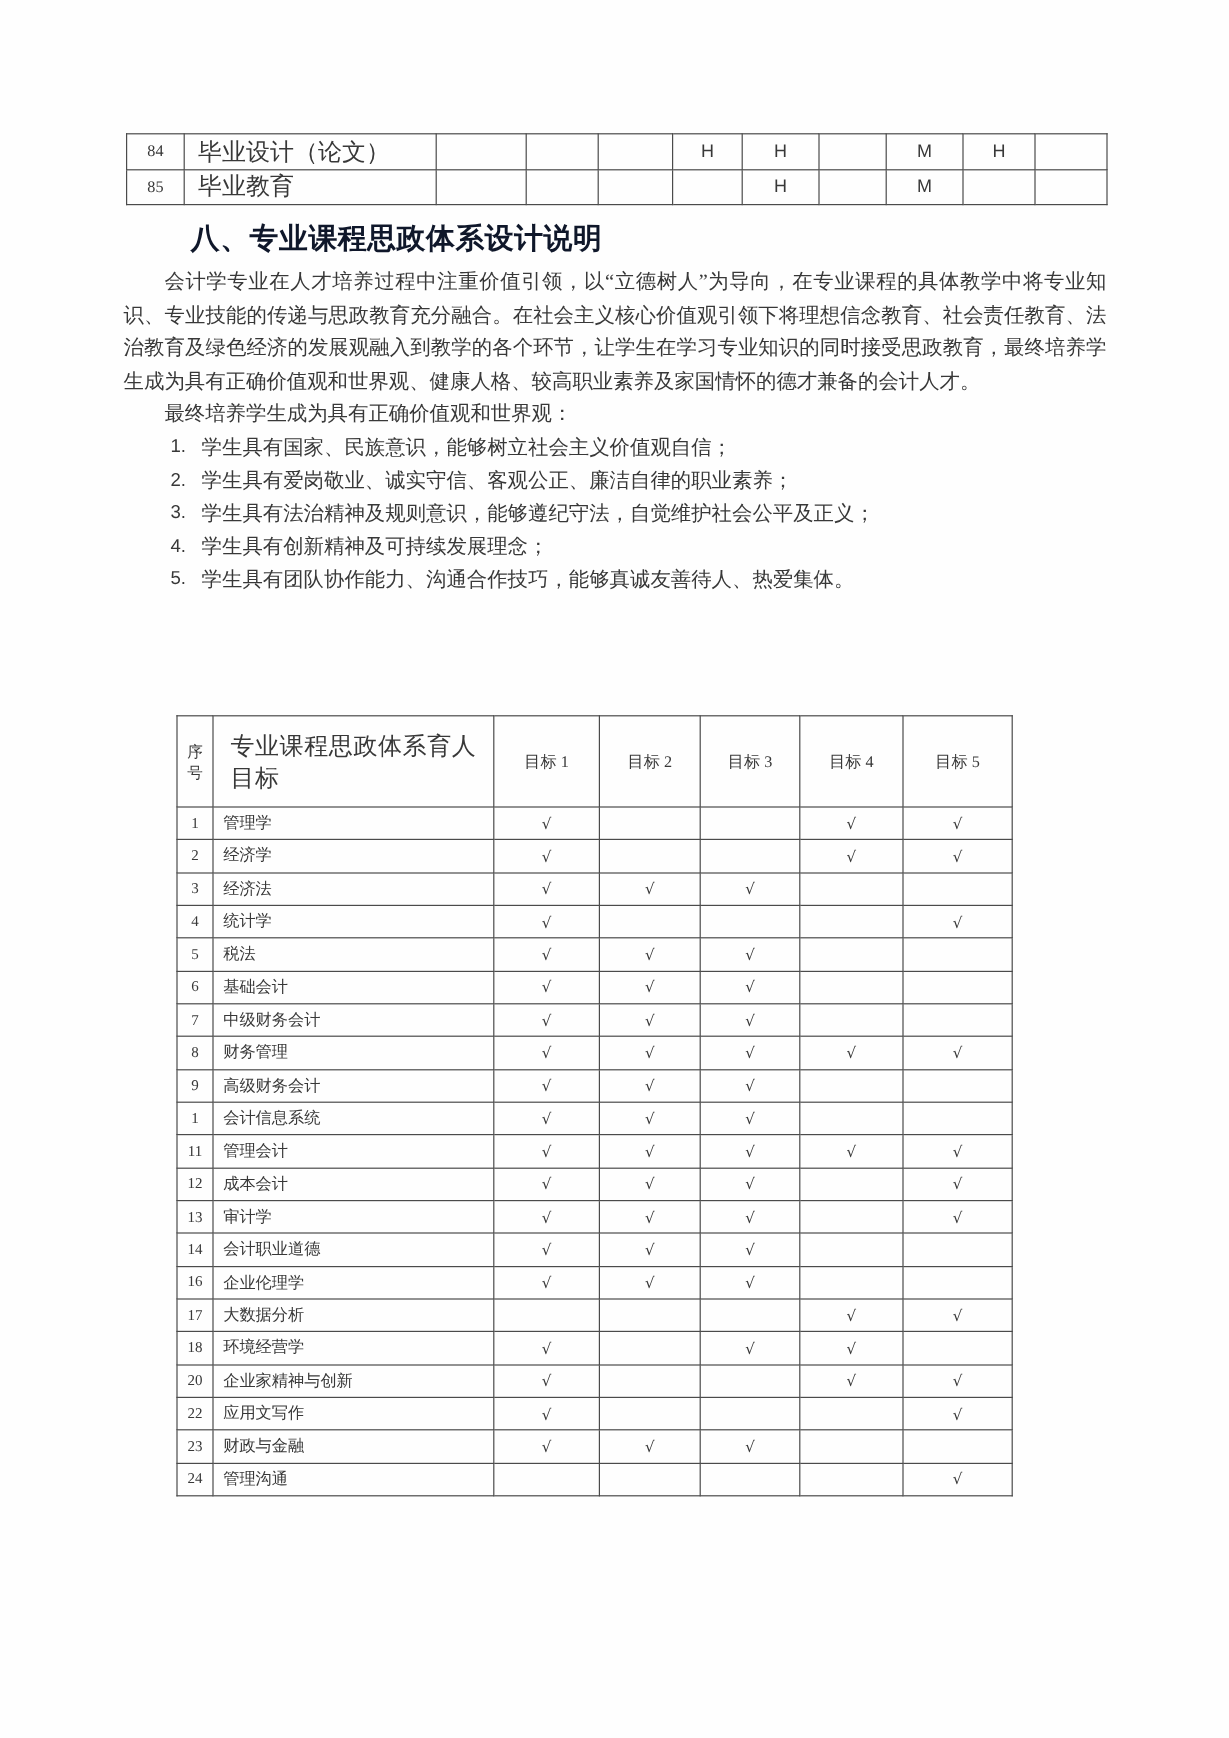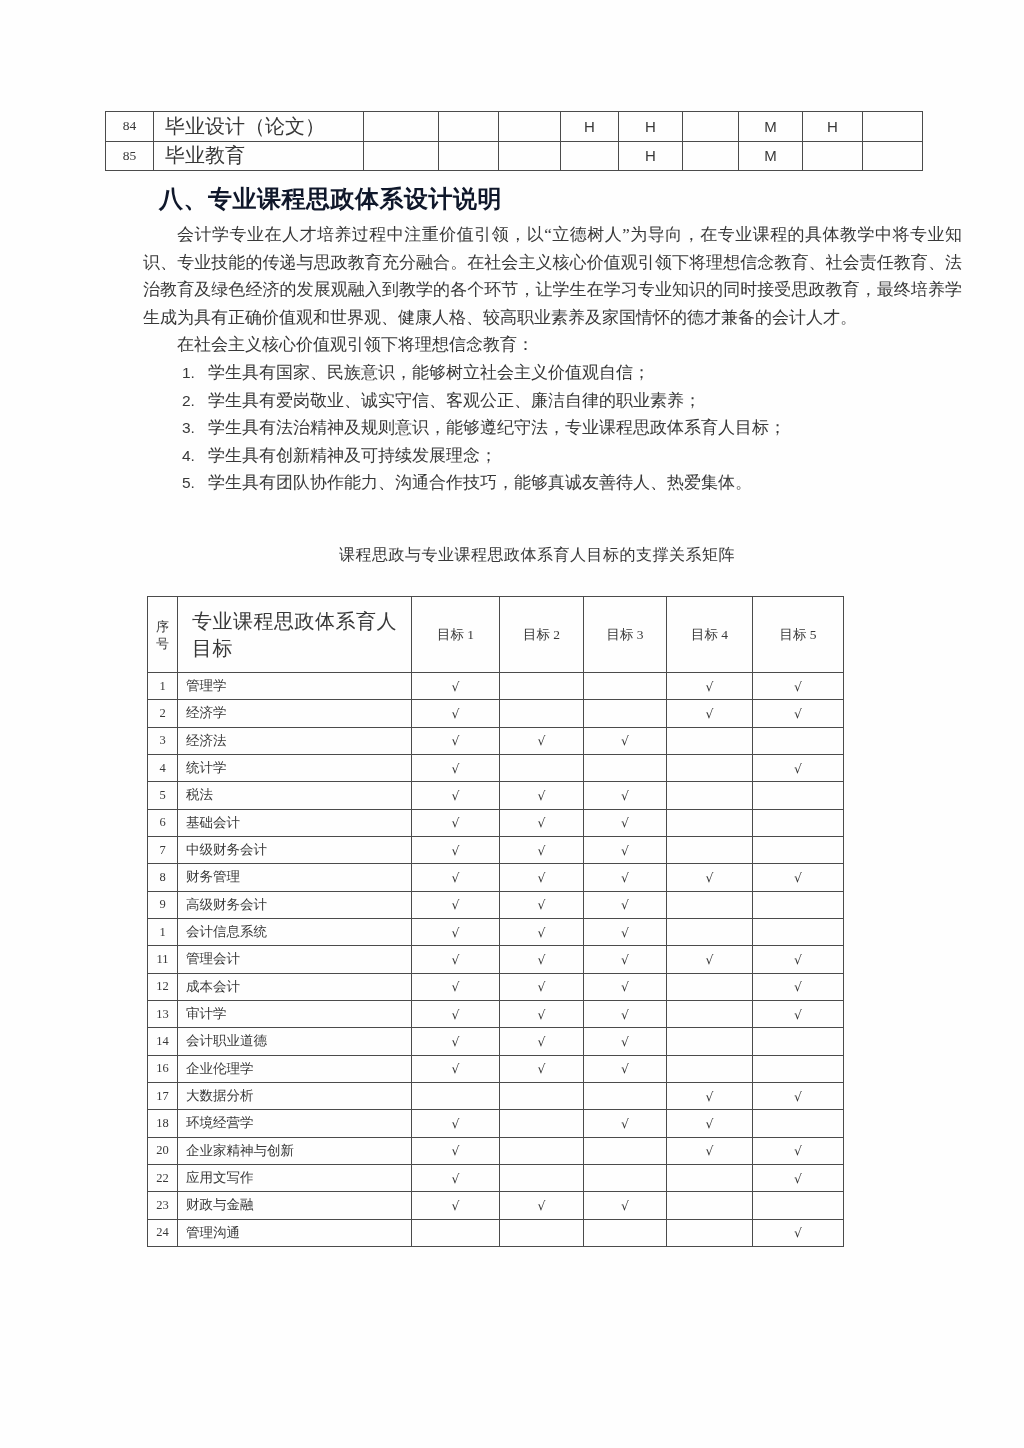--- a/index.html
+++ b/index.html
@@ -19,21 +19,21 @@
   .top-table td.no { font-size:13.5px; }
   .top-table td.hv { font-family:"Liberation Sans","DejaVu Sans",sans-serif; font-size:15px; }
 
   
   .heading { position:absolute; left:131px; top:183px;
              font-family:"Liberation Sans","DejaVu Sans",sans-serif;
              font-size:24px; font-weight:700; letter-spacing:0.5px; color:#0f172a;margin-left:28px; }
 
   
   .textblock { position:absolute; left:103px; top:221px; width:819px;
-               font-size:17px; line-height:27.6px;margin-left:40px; }
+               font-size:17px; line-height:27.6px; }
   .para { text-align:justify; text-indent:2em; }
   .lead-in { text-indent:2em; }
   .goal-item { display:flex; }
   .goal-num { width:26px; margin-left:39px; flex:none;
               font-family:"Liberation Sans","DejaVu Sans",sans-serif; font-size:15.5px; }
   .goal-text { flex:1; }
 
   
   .caption { position:absolute; left:155px; top:545px; width:764px;
              text-align:center; font-size:16px; letter-spacing:0.5px; }
@@ -99,51 +99,50 @@
           <td class="hv"></td>
           <td class="hv"></td>
         </tr>
       </tbody>
   </table>
 
   <div class="heading">八、专业课程思政体系设计说明</div>
 
   <div class="textblock">
     <p class="para">会计学专业在人才培养过程中注重价值引领，以“立德树人”为导向，在专业课程的具体教学中将专业知识、专业技能的传递与思政教育充分融合。在社会主义核心价值观引领下将理想信念教育、社会责任教育、法治教育及绿色经济的发展观融入到教学的各个环节，让学生在学习专业知识的同时接受思政教育，最终培养学生成为具有正确价值观和世界观、健康人格、较高职业素养及家国情怀的德才兼备的会计人才。</p>
-    <p class="lead-in">在社会主义核心价值观引领下将理想信念教育：</p>
+    <p class="lead-in">最终培养学生成为具有正确价值观和世界观：</p>
     <div>
 
         <div class="goal-item">
           <span class="goal-num">1.</span>
           <span class="goal-text">学生具有国家、民族意识，能够树立社会主义价值观自信；</span>
         </div>
 
         <div class="goal-item">
           <span class="goal-num">2.</span>
           <span class="goal-text">学生具有爱岗敬业、诚实守信、客观公正、廉洁自律的职业素养；</span>
         </div>
 
         <div class="goal-item">
           <span class="goal-num">3.</span>
-          <span class="goal-text">学生具有法治精神及规则意识，能够遵纪守法，专业课程思政体系育人目标；</span>
+          <span class="goal-text">学生具有法治精神及规则意识，能够遵纪守法，自觉维护社会公平及正义；</span>
         </div>
 
         <div class="goal-item">
           <span class="goal-num">4.</span>
           <span class="goal-text">学生具有创新精神及可持续发展理念；</span>
         </div>
 
         <div class="goal-item">
           <span class="goal-num">5.</span>
           <span class="goal-text">学生具有团队协作能力、沟通合作技巧，能够真诚友善待人、热爱集体。</span>
         </div>
       </div>
   </div>
 
-  <div class="caption">课程思政与专业课程思政体系育人目标的支撑关系矩阵</div>
 
   <table class="matrix">
     <colgroup>
       <col style="width:30px">
         <col style="width:234px">
         <col style="width:88px">
       <col style="width:84px">
         <col style="width:83px">
         <col style="width:86px">
       <col style="width:91px">

